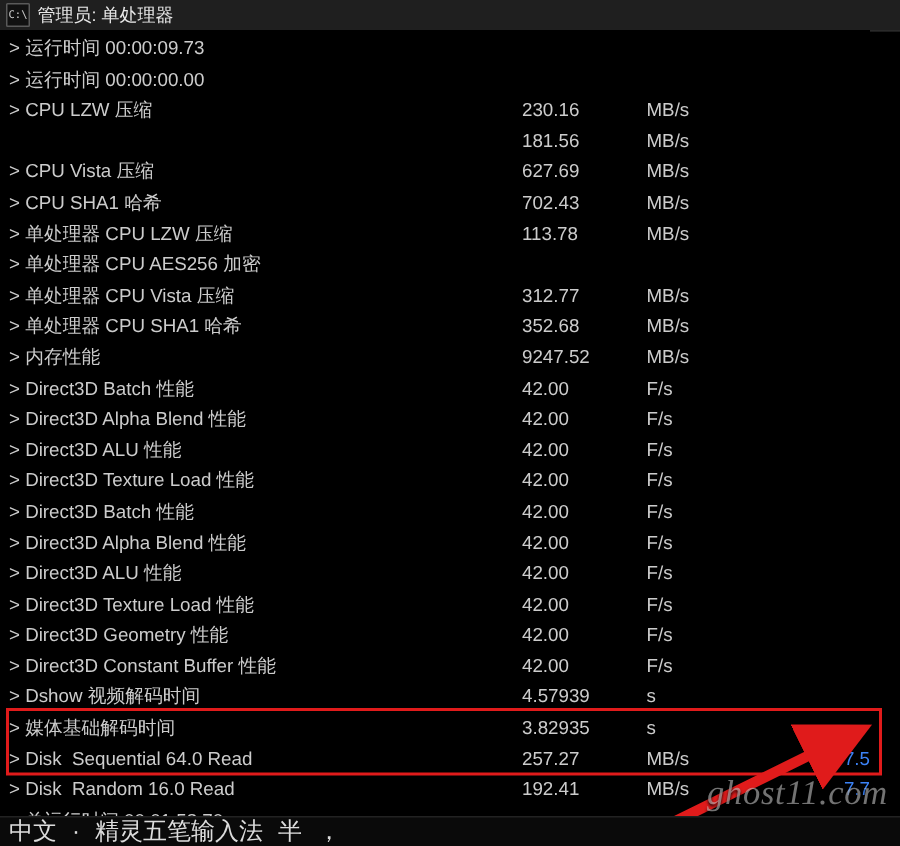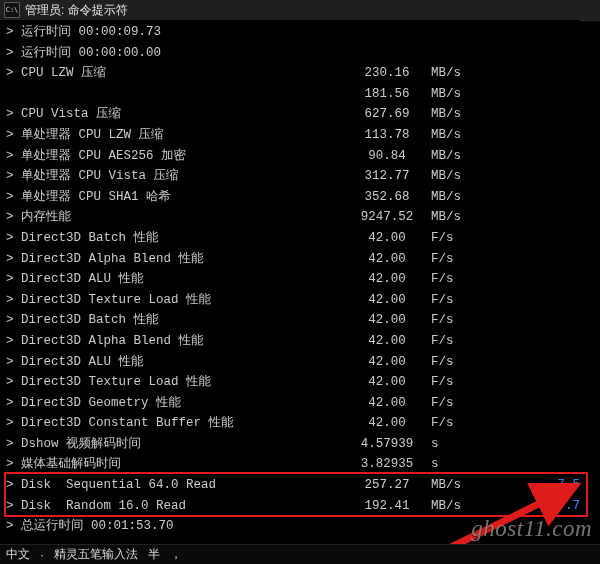--- a/index.html
+++ b/index.html
@@ -28,21 +28,21 @@
   .titlebar .tb-title{
     font-family:"Liberation Sans", sans-serif;
     font-size:12px;color:#e8e8e8;white-space:nowrap;
   }
 
   
   .console{
     position:absolute;left:0;top:20px;width:580px;height:525px;
     background:#000;
     color:#d0d0d0;
-    font-family:Liberation Mono, monospace;
+    font-family:Liberation Sans, sans-serif;
     font-size:12.5px;
     line-height:20.6px;
     padding:2px 0 0 0;
     box-sizing:border-box;
   }
   .row{
     position:relative;
     height:20.6px;
     white-space:pre;
     padding-left:6px;
@@ -53,21 +53,21 @@
     color:#cccccc;
   }
   .val{
     position:absolute;
     right:0;
     top:0;
     white-space:pre;
     color:#cccccc;
   }
   .val-inner{display:inline-block;width:172px;text-align:left;}
-  .num{display:inline-block;width:78px;text-align:center;}
+  .num{display:inline-block;width:78px;text-align:left;}
   .unit{display:inline-block;padding-left:5px;color:#cccccc;text-align:center;}
   .tail{display:inline-block;width:60px;text-align:right;color:#3b82f6;}
 
   
   .redbox{
     position:absolute;
     left:4px;top:472px;width:584px;height:45px;
     border:2px solid #e01b1b;
     box-sizing:border-box;
     pointer-events:none;
@@ -91,43 +91,44 @@
     pointer-events:none;
   }
 
   
   .imebar{
     position:absolute;left:0;bottom:0;width:600px;height:19px;
     background:#0a0a0a;
     border-top:1px solid #222;
     display:flex;align-items:center;
     font-family:"Liberation Sans", sans-serif;
-    font-size:12px;color:#dcdcdc;
+    font-size:16px;color:#dcdcdc;
   }
   .imebar span{margin-right:10px;white-space:nowrap;}
   .imebar .ime-first{margin-left:6px;}
 </style>
 </head>
 <body>
 
 <div id="app">
 
   <div class="titlebar">
     <div class="tb-icon">C:\</div>
-    <div class="tb-title">管理员: 命令提示符</div>
+    <div class="tb-title">管理员: 单处理器</div>
   </div>
 
   <div class="console" id="console">
       <div class="row"><span class="lbl">&gt; 运行时间 00:00:09.73</span></div>
       <div class="row"><span class="lbl">&gt; 运行时间 00:00:00.00</span></div>
       <div class="row"><span class="lbl">&gt; CPU LZW 压缩</span><span class="val"><span class="val-inner"><span class="num">230.16</span><span class="unit">MB/s</span></span><span class="tail"></span></span></div>
       <div class="row"><span class="val"><span class="val-inner"><span class="num">181.56</span><span class="unit">MB/s</span></span><span class="tail"></span></span></div>
       <div class="row"><span class="lbl">&gt; CPU Vista 压缩</span><span class="val"><span class="val-inner"><span class="num">627.69</span><span class="unit">MB/s</span></span><span class="tail"></span></span></div>
+      <div class="row"><span class="lbl">&gt; CPU SHA1 哈希</span><span class="val"><span class="val-inner"><span class="num">702.43</span><span class="unit">MB/s</span></span><span class="tail"></span></span></div>
       <div class="row"><span class="lbl">&gt; 单处理器 CPU LZW 压缩</span><span class="val"><span class="val-inner"><span class="num">113.78</span><span class="unit">MB/s</span></span><span class="tail"></span></span></div>
-      <div class="row"><span class="lbl">&gt; 单处理器 CPU AES256 加密</span><span class="val"><span class="val-inner"><span class="num">90.84</span><span class="unit">MB/s</span></span><span class="tail"></span></span></div>
+      <div class="row"><span class="lbl">&gt; 单处理器 CPU AES256 加密</span></div>
       <div class="row"><span class="lbl">&gt; 单处理器 CPU Vista 压缩</span><span class="val"><span class="val-inner"><span class="num">312.77</span><span class="unit">MB/s</span></span><span class="tail"></span></span></div>
       <div class="row"><span class="lbl">&gt; 单处理器 CPU SHA1 哈希</span><span class="val"><span class="val-inner"><span class="num">352.68</span><span class="unit">MB/s</span></span><span class="tail"></span></span></div>
       <div class="row"><span class="lbl">&gt; 内存性能</span><span class="val"><span class="val-inner"><span class="num">9247.52</span><span class="unit">MB/s</span></span><span class="tail"></span></span></div>
       <div class="row"><span class="lbl">&gt; Direct3D Batch 性能</span><span class="val"><span class="val-inner"><span class="num">42.00</span><span class="unit">F/s</span></span><span class="tail"></span></span></div>
       <div class="row"><span class="lbl">&gt; Direct3D Alpha Blend 性能</span><span class="val"><span class="val-inner"><span class="num">42.00</span><span class="unit">F/s</span></span><span class="tail"></span></span></div>
       <div class="row"><span class="lbl">&gt; Direct3D ALU 性能</span><span class="val"><span class="val-inner"><span class="num">42.00</span><span class="unit">F/s</span></span><span class="tail"></span></span></div>
       <div class="row"><span class="lbl">&gt; Direct3D Texture Load 性能</span><span class="val"><span class="val-inner"><span class="num">42.00</span><span class="unit">F/s</span></span><span class="tail"></span></span></div>
       <div class="row"><span class="lbl">&gt; Direct3D Batch 性能</span><span class="val"><span class="val-inner"><span class="num">42.00</span><span class="unit">F/s</span></span><span class="tail"></span></span></div>
       <div class="row"><span class="lbl">&gt; Direct3D Alpha Blend 性能</span><span class="val"><span class="val-inner"><span class="num">42.00</span><span class="unit">F/s</span></span><span class="tail"></span></span></div>
       <div class="row"><span class="lbl">&gt; Direct3D ALU 性能</span><span class="val"><span class="val-inner"><span class="num">42.00</span><span class="unit">F/s</span></span><span class="tail"></span></span></div>

